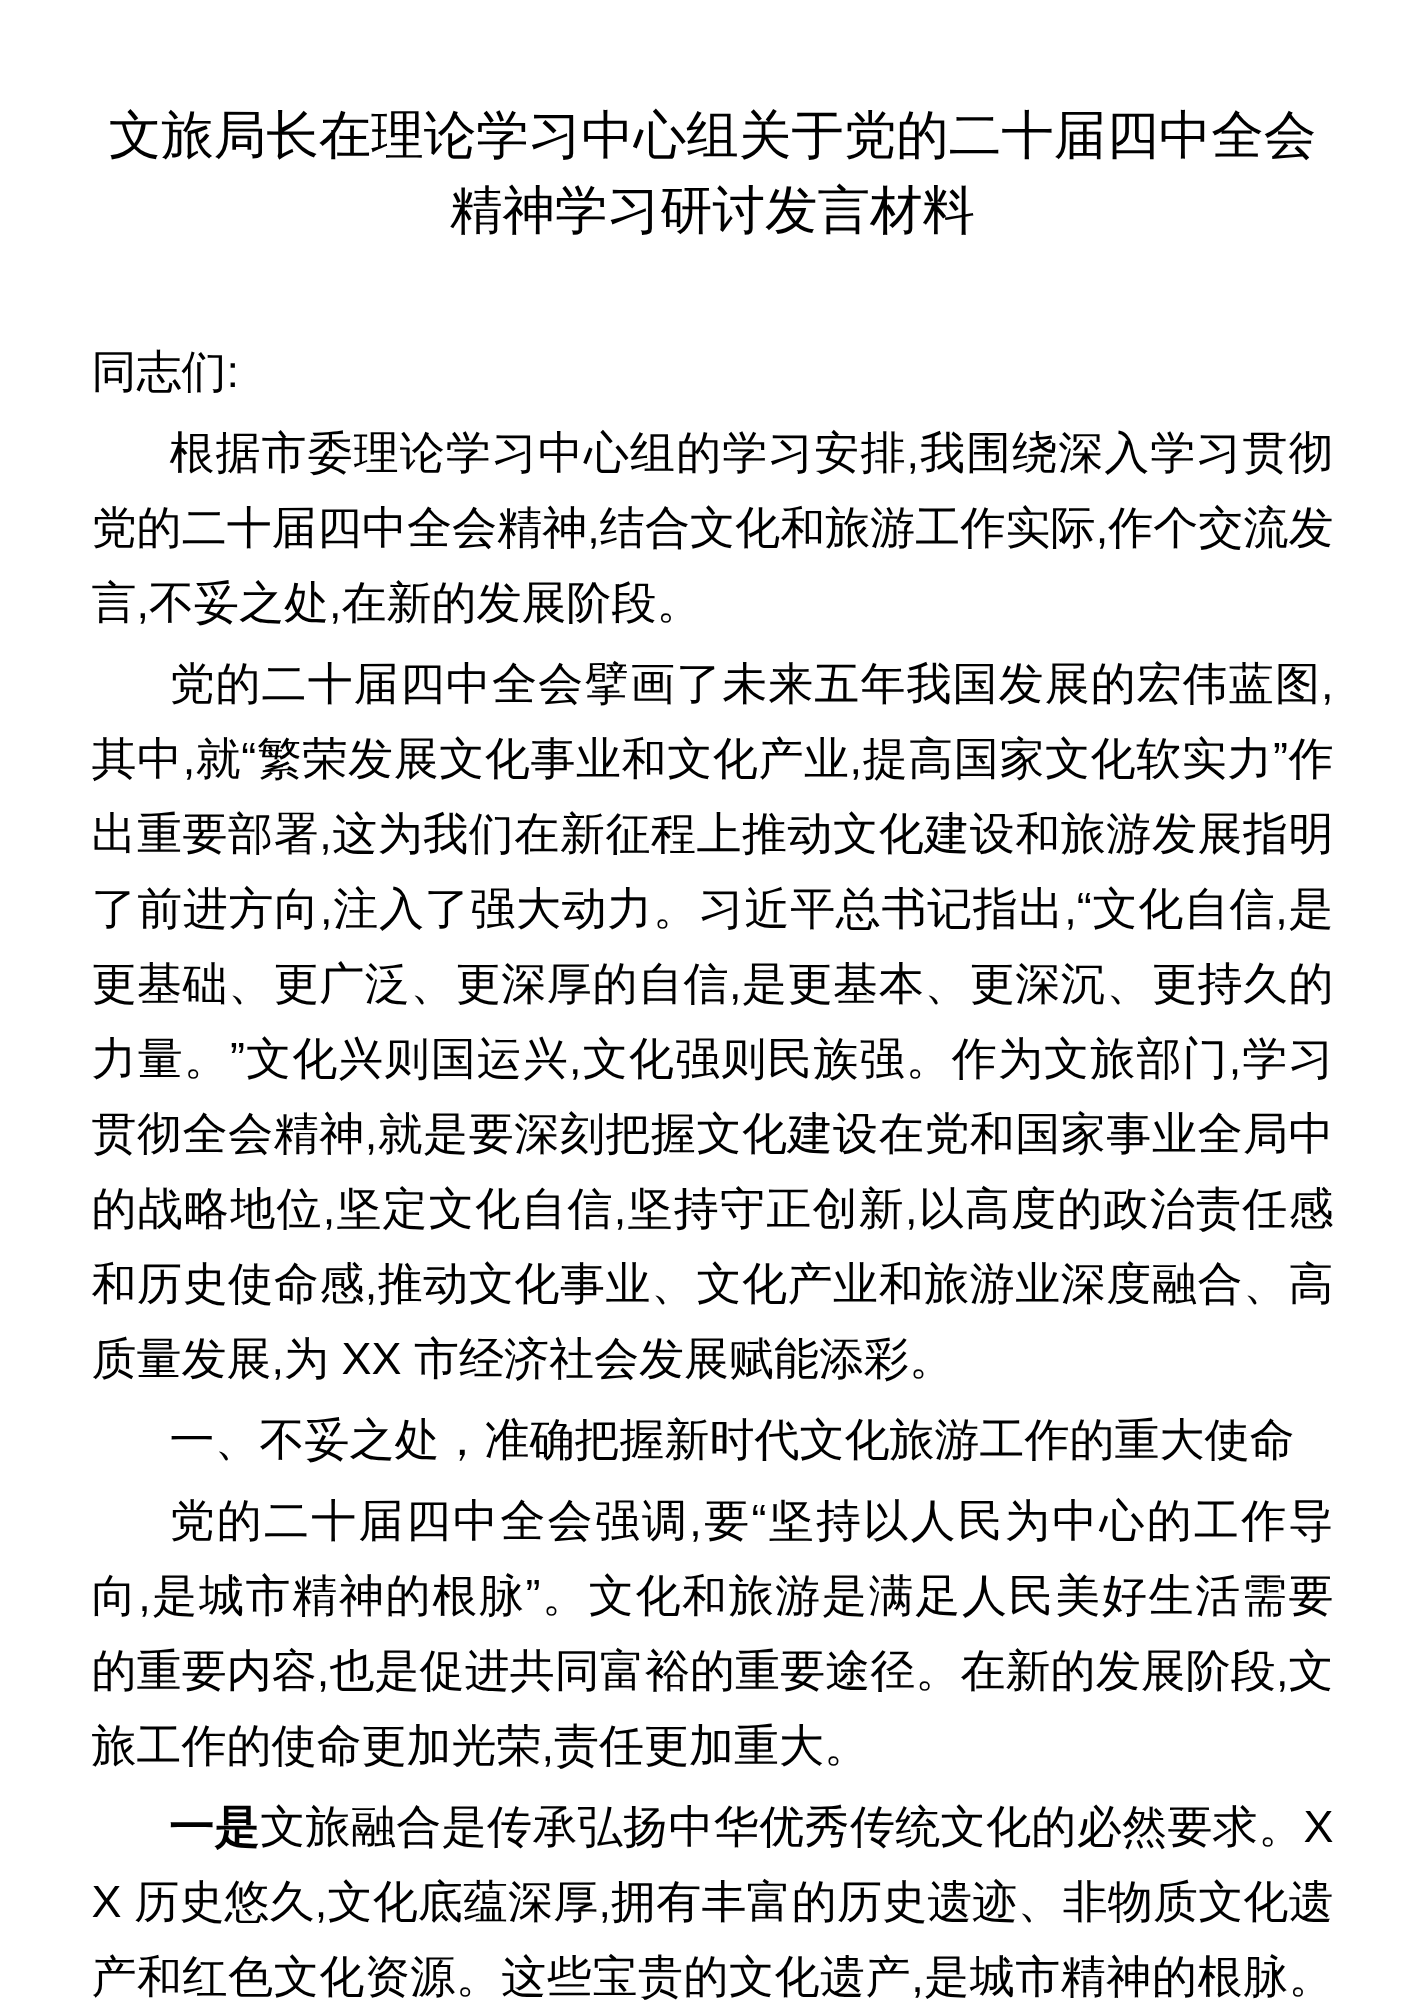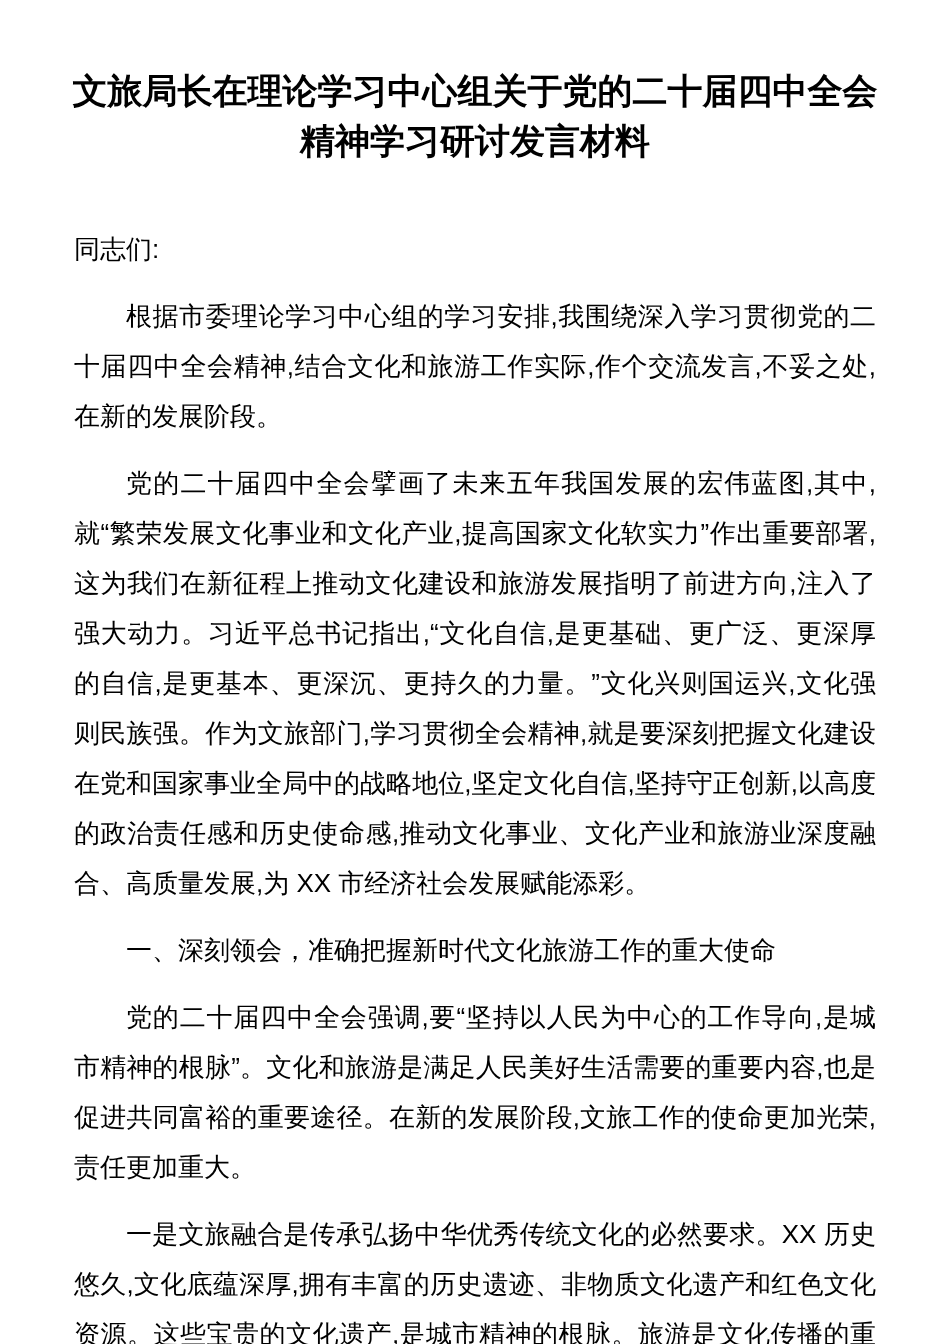--- a/index.html
+++ b/index.html
@@ -17,52 +17,52 @@
   .page {
     box-sizing: border-box;
     width: 950px;
     height: 1344px;
     padding: 66px 57px 0 57px;
     background: #ffffff;
   }
   .doc-title {
     font-size: 35px;
     line-height: 50px;
-    font-weight: 700;
+    font-weight: 400;
     text-align: center;
     margin: 0 0 58px 0;
     letter-spacing: 0;
   }
   .para {
-    font-size: 26px;
+    font-size: 30px;
     line-height: 50px;
-    margin: 17px;
+    margin: 4px;
     text-align: justify;
     word-break: break-all;
   }
   .para.indent {
     text-indent: 52px;
   }
   .para.heading {
     text-indent: 52px;
   }
   .para .lead-bold {
-    font-weight: 400;
+    font-weight: 700;
   }
 </style>
 </head>
 <body>
 
 <div class="page">
   <h1 class="doc-title">文旅局长在理论学习中心组关于党的二十届四中全会精神学习研讨发言材料</h1>
 
   <p class="para plain">同志们:</p>
 
   <p class="para indent">根据市委理论学习中心组的学习安排,我围绕深入学习贯彻党的二十届四中全会精神,结合文化和旅游工作实际,作个交流发言,不妥之处,在新的发展阶段。</p>
 
   <p class="para indent">党的二十届四中全会擘画了未来五年我国发展的宏伟蓝图,其中,就“繁荣发展文化事业和文化产业,提高国家文化软实力”作出重要部署,这为我们在新征程上推动文化建设和旅游发展指明了前进方向,注入了强大动力。习近平总书记指出,“文化自信,是更基础、更广泛、更深厚的自信,是更基本、更深沉、更持久的力量。”文化兴则国运兴,文化强则民族强。作为文旅部门,学习贯彻全会精神,就是要深刻把握文化建设在党和国家事业全局中的战略地位,坚定文化自信,坚持守正创新,以高度的政治责任感和历史使命感,推动文化事业、文化产业和旅游业深度融合、高质量发展,为 XX 市经济社会发展赋能添彩。</p>
 
-  <p class="para heading">一、深刻领会，准确把握新时代文化旅游工作的重大使命</p>
+  <p class="para heading">一、不妥之处，准确把握新时代文化旅游工作的重大使命</p>
 
   <p class="para indent">党的二十届四中全会强调,要“坚持以人民为中心的工作导向,是城市精神的根脉”。文化和旅游是满足人民美好生活需要的重要内容,也是促进共同富裕的重要途径。在新的发展阶段,文旅工作的使命更加光荣,责任更加重大。</p>
 
   <p class="para indent"><b class="lead-bold">一是</b><span>文旅融合是传承弘扬中华优秀传统文化的必然要求。XX 历史悠久,文化底蕴深厚,拥有丰富的历史遗迹、非物质文化遗产和红色文化资源。这些宝贵的文化遗产,是城市精神的根脉。旅游是文化传播的重要载体,通过旅游,可以让静态的文化资源“活”起来,让游客在山水之间感悟文化魅力,增强文化认同和民族自豪感。习近平总书记在文化传承发展座谈会上强调,“要秉持开</span></p>
 </div>
 
 </body></html>

